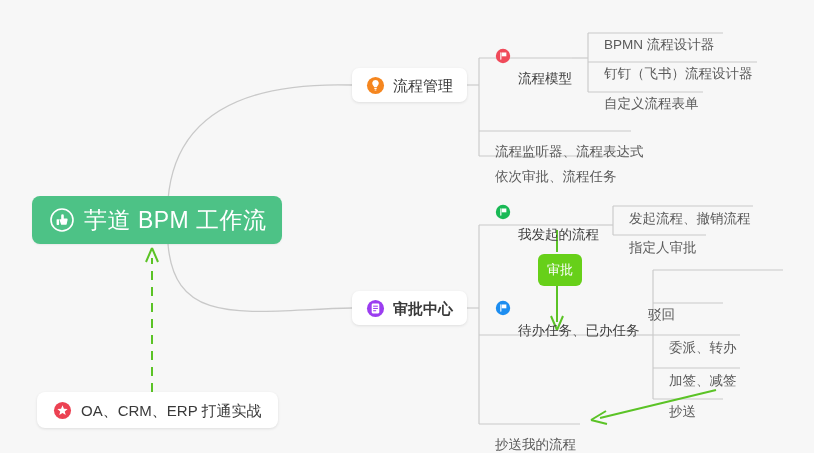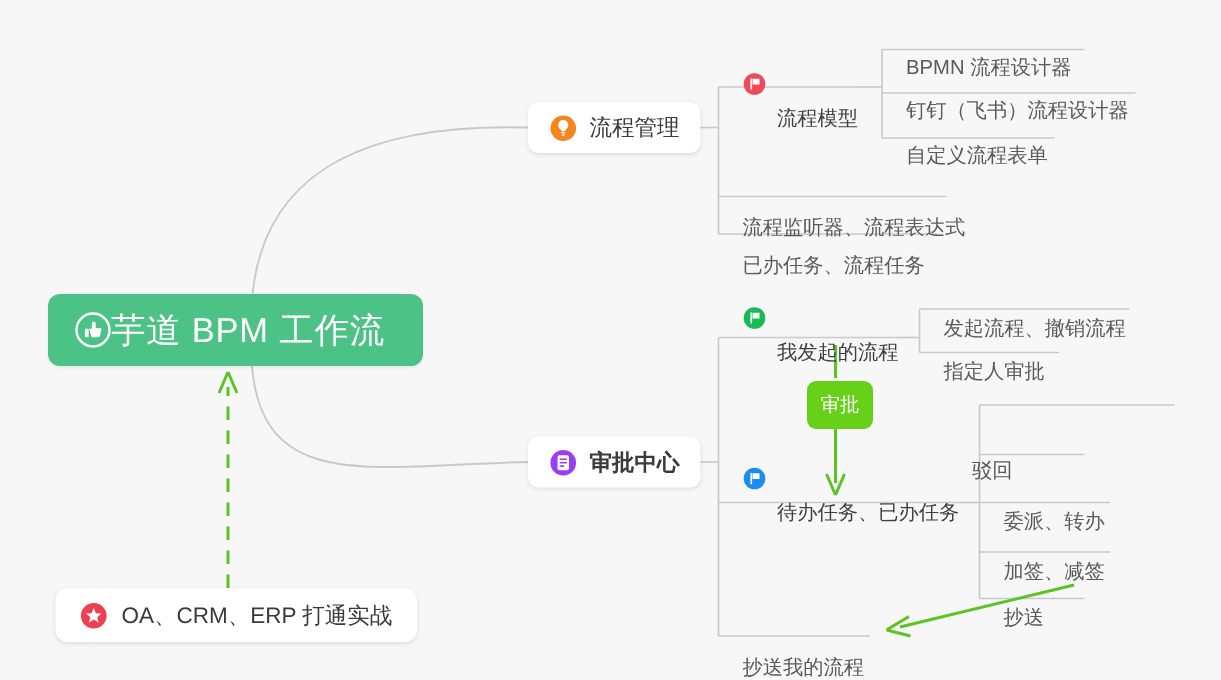--- a/index.html
+++ b/index.html
@@ -9,21 +9,21 @@
     font-family:"Liberation Sans","DejaVu Sans",sans-serif;
     position:relative;overflow:hidden;
     -webkit-font-smoothing:antialiased;
   }
   #canvas{position:absolute;left:0;top:0;width:814px;height:453px;}
   svg.links{position:absolute;left:0;top:0;width:814px;height:453px;pointer-events:none;}
 
   
   .root-node{
     position:absolute;
-    display:flex;align-items:center;
+    display:flex;align-items:center;gap:10px;
     background:#4dc286;
     border-radius:8px;
     padding:0 18px;
     height:48px;
     box-sizing:border-box;
     box-shadow:0 1px 2px rgba(0,0,0,.06);
   }
   .root-label{
     color:#ffffff;
     font-size:23px;
@@ -189,21 +189,21 @@
       </svg>
     </span>
     <span class="leaf-text">流程模型</span>
   </div>
 
   <div class="leaf" style="left:489px;top:116px;">
     <span class="leaf-text">流程监听器、流程表达式</span>
   </div>
 
   <div class="leaf" style="left:489px;top:141px;">
-    <span class="leaf-text">已办任务、流程任务</span>
+    <span class="leaf-text">依次审批、流程任务</span>
   </div>
 
   <div class="leaf" style="left:598px;top:9px;">
     <span class="leaf-text">BPMN 流程设计器</span>
   </div>
   <div class="leaf" style="left:598px;top:38px;">
     <span class="leaf-text">钉钉（飞书）流程设计器</span>
   </div>
   <div class="leaf" style="left:598px;top:68px;">
     <span class="leaf-text">自定义流程表单</span>
@@ -226,21 +226,21 @@
     <span class="ico">
       <svg width="16" height="16" viewBox="0 0 20 20">
         <circle cx="10" cy="10" r="9" fill="#19b955"></circle>
         <rect x="6.6" y="5.2" width="1.4" height="9.6" rx=".6" fill="#ffffff"></rect>
         <path d="M8.4 5.6 L14.2 5.6 L14.2 10.4 L8.4 10.4 Z" fill="#ffffff"></path>
       </svg>
     </span>
     <span class="leaf-text">我发起的流程</span>
   </div>
 
-  <div class="leaf dark" style="left:489px;top:306px;">
+  <div class="leaf dark" style="left:489px;top:295px;">
     <span class="ico">
       <svg width="16" height="16" viewBox="0 0 20 20">
         <circle cx="10" cy="10" r="9" fill="#1c8df0"></circle>
         <rect x="6.6" y="5.2" width="1.4" height="9.6" rx=".6" fill="#ffffff"></rect>
         <path d="M8.4 5.6 L14.2 5.6 L14.2 10.4 L8.4 10.4 Z" fill="#ffffff"></path>
       </svg>
     </span>
     <span class="leaf-text">待办任务、已办任务</span>
   </div>
 

